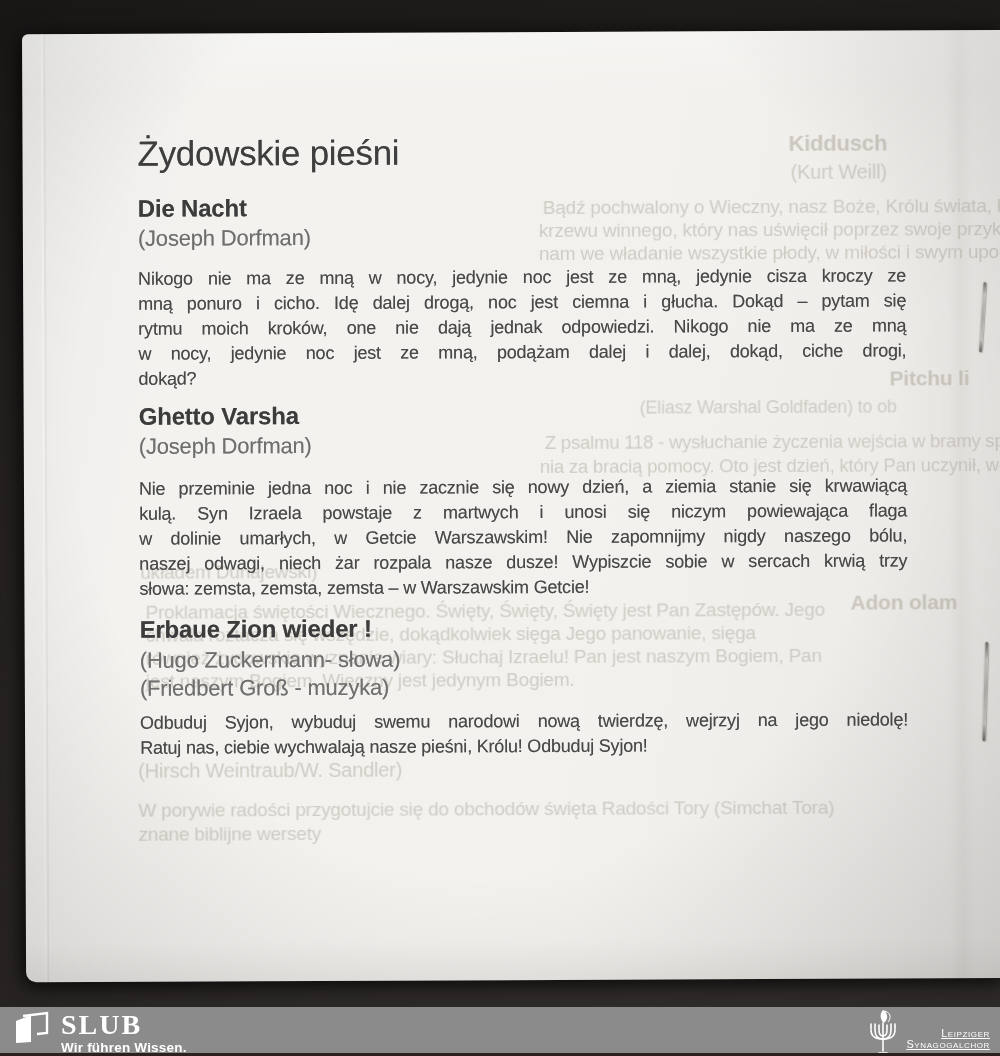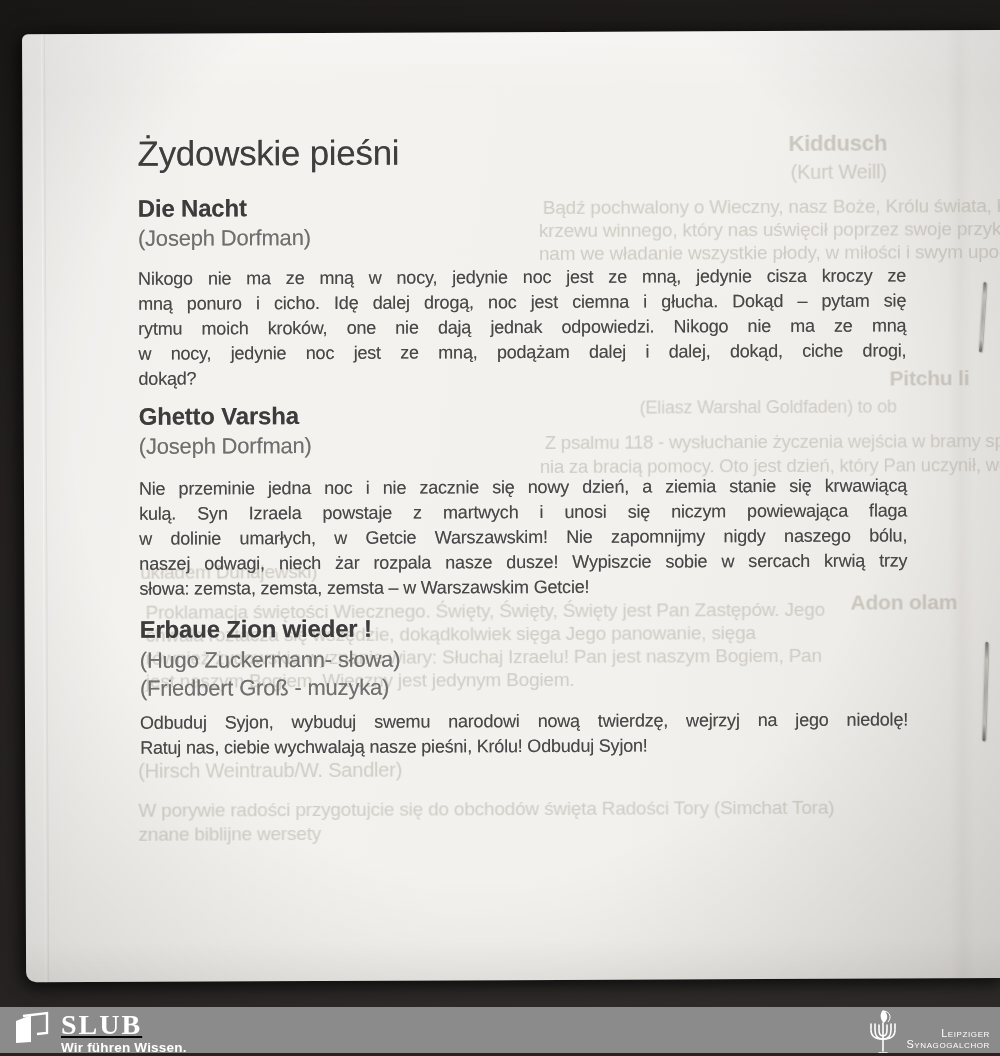--- a/index.html
+++ b/index.html
@@ -41,28 +41,28 @@
   .staple{position:absolute;width:3px;border-radius:2px;z-index:3;
          background:linear-gradient(180deg,#77766f 0,#c9c8c3 18%,#b4b3ae 50%,#c9c8c3 82%,#6d6c66 100%);
          box-shadow:0 0 2px rgba(120,115,105,.6),1px 1px 1px rgba(160,150,140,.5);}
   #staple-top{left:958px;top:252px;height:70px;transform:rotate(4deg);}
   #staple-bottom{left:959px;top:612px;height:99px;transform:rotate(2deg);}
   
   #vignette{position:absolute;left:0;top:0;width:1000px;height:1007px;z-index:4;pointer-events:none;
          background:radial-gradient(ellipse at 48% 42%,rgba(0,0,0,0) 55%,rgba(0,0,0,.14) 100%);}
   
   #footer{position:absolute;left:0;top:1007px;width:1000px;height:49px;background:#8b8b8b;z-index:5;}
-  #footer .slub{position:absolute;left:13px;top:4px;display:flex;align-items:flex-start;text-decoration:underline;}
+  #footer .slub{position:absolute;left:13px;top:4px;display:flex;align-items:flex-start;}
   .slub-text{margin-left:10px;}
   .slub-name{font-family:"Liberation Serif",serif;font-weight:bold;font-size:28px;line-height:28px;
          color:#fff;letter-spacing:2px;}
   .slub-tagline{font-size:13.5px;font-weight:bold;color:#fff;margin-top:1px;letter-spacing:.2px;}
   #footer .owner{position:absolute;right:10px;top:0;height:49px;display:flex;align-items:center;}
   .owner-text{text-align:right;color:#fff;font-variant:small-caps;line-height:11px;
-         font-size:11px;letter-spacing:.6px;margin-left:6px;margin-top:14px;}
+         font-size:11px;letter-spacing:.6px;margin-left:6px;margin-top:14px;text-decoration:underline;}
   .bottom-strip{position:absolute;left:0;top:1053px;width:1000px;height:3px;background:#2d201e;z-index:6;}
   svg{display:block;}
 </style>
 </head>
 <body>
 
 <div id="stage">
 
   <div id="paper">
     <div class="page-edge"></div>

